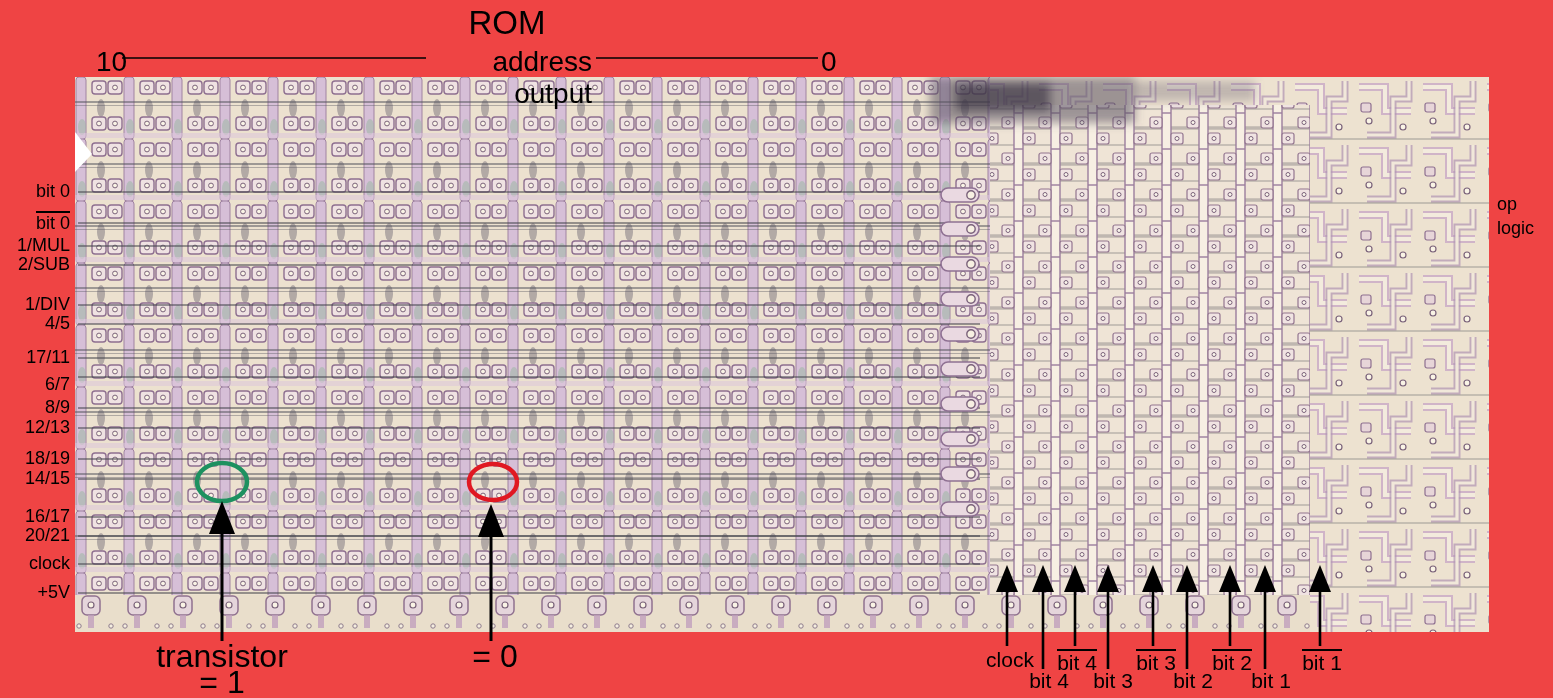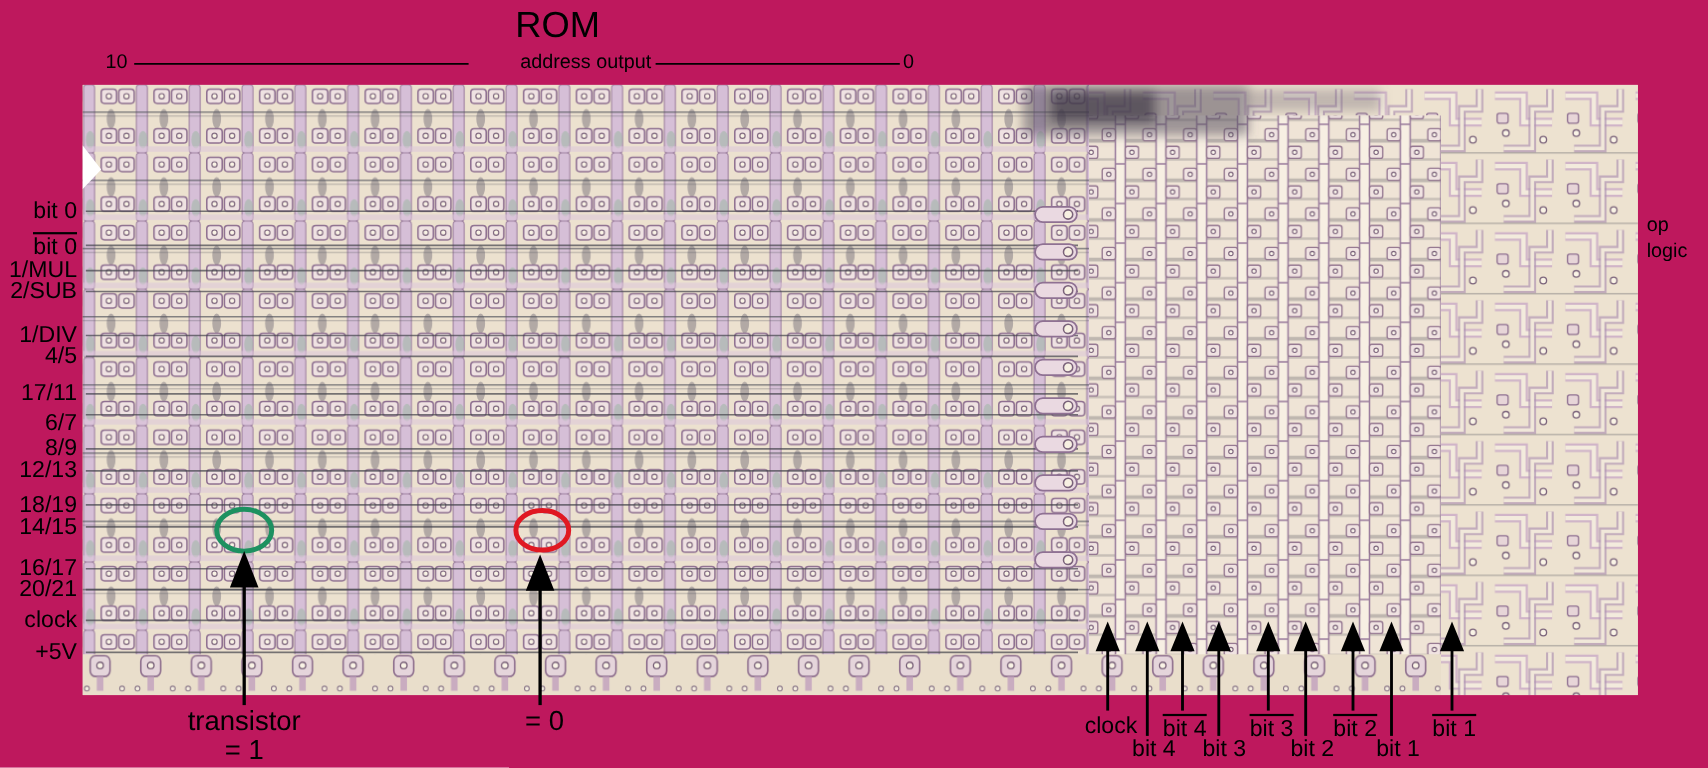--- a/index.html
+++ b/index.html
@@ -1,24 +1,24 @@
 <!DOCTYPE html>
 <html><head>
 <meta charset="utf-8">
 <style>
   html,body{margin:0;padding:0;background:#fff;}
-  #stage{position:relative;width:1553px;height:698px;background:#be185d;overflow:hidden;
+  #stage{position:relative;width:1553px;height:698px;background:#ef4444;overflow:hidden;
          font-family:"Liberation Sans",sans-serif;color:#000;}
   .abs{position:absolute;}
   .title{font-size:33px;text-align:center;}
-  .addr{font-size:18px;}
-  .rowlab{left:0;width:70px;text-align:right;font-size:21px;line-height:21px;white-space:nowrap;}
+  .addr{font-size:28px;}
+  .rowlab{left:0;width:70px;text-align:right;font-size:18px;line-height:21px;white-space:nowrap;}
   .ol{display:inline-block;border-top:2.5px solid #000;padding-top:1px;line-height:1.0;}
   .dlab{width:84px;text-align:center;font-size:21px;line-height:21px;white-space:nowrap;}
-  .legend{text-align:center;font-size:25px;line-height:26px;}
+  .legend{text-align:center;font-size:32px;line-height:26px;}
   .oplogic{font-size:18px;line-height:24px;}
   svg{display:block;}
   #annot{pointer-events:none;}
 </style>
 </head>
 <body>
 
 <div id="stage">
 
   <svg class="abs" style="left:75px;top:77px" width="1414" height="555" viewBox="0 0 1414 555" aria-hidden="true">

